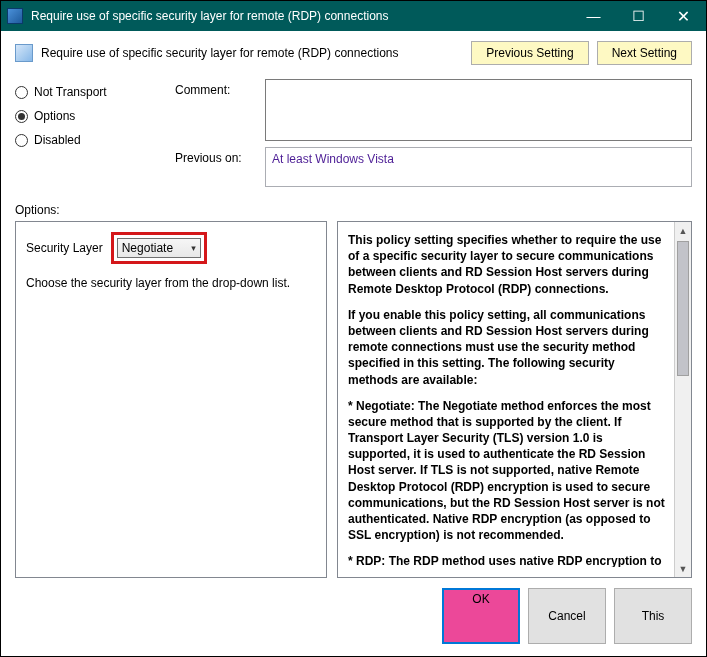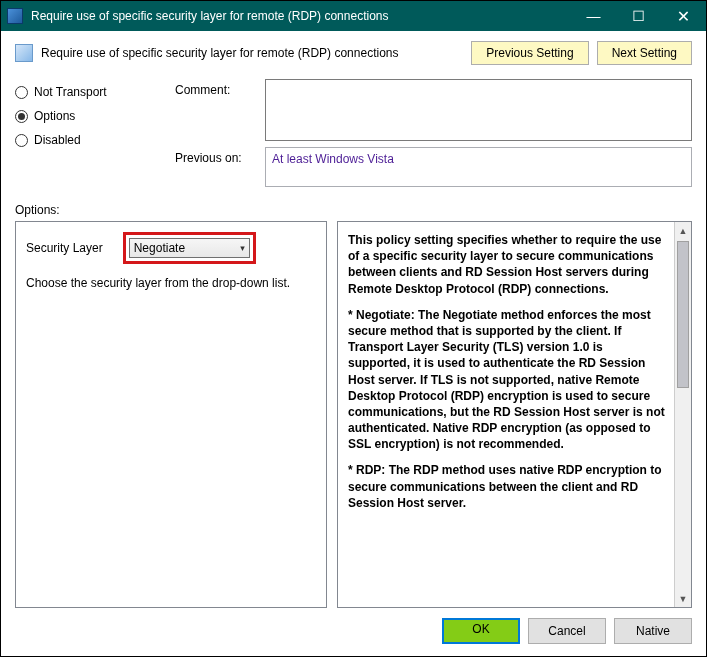--- a/index.html
+++ b/index.html
@@ -163,56 +163,56 @@
     }
     .scroll-track { flex:1; position:relative; }
     .scroll-thumb {
       position:absolute; left:2px; right:2px; top:2px;
       height: 42%;
       background:#c2c3c9;
       border:1px solid #a0a0a0;
     }
 
     .opt-row { display:flex; align-items:center; margin-bottom:12px; }
-    .opt-label { margin-right:20px; }
+    .opt-label { margin-right:8px; }
     .dropdown-wrap {
       border: 3px solid #d4171a;
       padding: 3px;
       display: inline-block;
     }
     .dropdown {
-      width: 121px;
+      width: 84px;
       border:1px solid #707070;
       background: linear-gradient(#f6f6f6,#e8e8e8);
       padding: 2px 4px;
       display:flex;align-items:center;justify-content:space-between;
       font-size:12px;
     }
     .dd-arrow { font-size:9px; color:#333; }
 
     .opt-desc { line-height:1.3; }
 
     .footer {
       display:flex;
       justify-content:flex-end;
       padding: 10px 0 12px 0;
       gap: 8px;
     }
     .btn {
-      padding: 5px 0;
+      padding: 20px 0;
       width: 78px;
       background:#e1e1e1;
       border:1px solid #adadad;
       font-size:12px;
       font-family:inherit;
       text-align:center;
     }
     .btn.primary {
       border:2px solid #0078d7;
-      background:#84cc16;
+      background:#ec4899;
       padding: 2px 0;
     }
     .help-content p + p { margin-top: 10px; }
   </style>
 </head>
 <body>
 
 <div class="titlebar">
   <div class="titlebar-icon"></div>
   <div class="titlebar-text">Require use of specific security layer for remote (RDP) connections</div>
@@ -275,32 +275,33 @@
             <span class="dd-arrow">▾</span>
           </div>
         </span>
       </div>
       <div class="opt-desc">Choose the security layer from the drop-down list.</div>
     </div>
 
     <div class="help-panel">
       <div class="help-content">
         <p>This policy setting specifies whether to require the use of a specific security layer to secure communications between clients and RD Session Host servers during Remote Desktop Protocol (RDP) connections.</p>
+        <p>If you enable this policy setting, all communications between clients and RD Session Host servers during remote connections must use the security method specified in this setting. The following security methods are available:</p>
         <p>* Negotiate: The Negotiate method enforces the most secure method that is supported by the client. If Transport Layer Security (TLS) version 1.0 is supported, it is used to authenticate the RD Session Host server. If TLS is not supported, native Remote Desktop Protocol (RDP) encryption is used to secure communications, but the RD Session Host server is not authenticated. Native RDP encryption (as opposed to SSL encryption) is not recommended.</p>
         <p>* RDP: The RDP method uses native RDP encryption to secure communications between the client and RD Session Host server.</p>
       </div>
       <div class="help-scroll">
         <div class="scroll-btn">▲</div>
         <div class="scroll-track">
           <div class="scroll-thumb"></div>
         </div>
         <div class="scroll-btn">▼</div>
       </div>
     </div>
   </div>
 
   <div class="footer">
     <div class="btn primary">OK</div>
     <div class="btn">Cancel</div>
-    <div class="btn">Native</div>
+    <div class="btn">This</div>
   </div>
 
 </div>
 
 </body></html>

